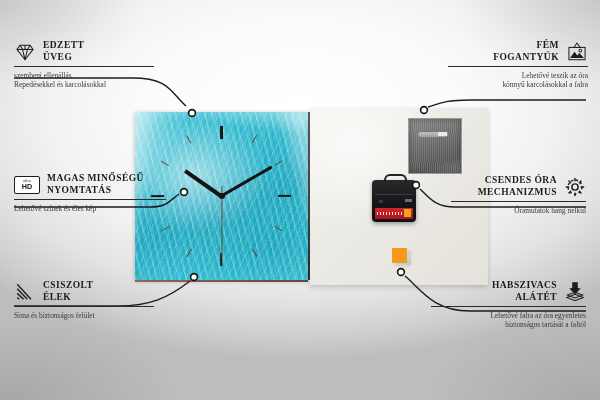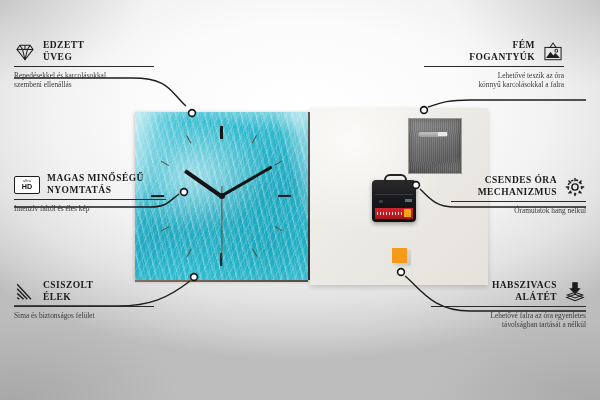--- a/index.html
+++ b/index.html
@@ -178,39 +178,39 @@
             </g>
           </svg>
       </span>
       <span>
         <span class="co-title" style="display:block">EDZETT</span>
         <span class="co-title" style="display:block">ÜVEG</span>
       </span>
     </div>
     <div class="co-rule"></div>
     <div class="co-desc">
+      <div>szembeni ellenállás</div>
       <div>Repedésekkel és karcolásokkal</div>
-      <div>szembeni ellenállás</div>
     </div>
   </div>
 
   <div class="callout left" style="left:14px;top:173px;width:152px;">
     <div class="co-head">
       <span class="hdico">
         <span class="u">ultra</span>
         <span class="h">HD</span>
       </span>
       <span>
         <span class="co-title" style="display:block">MAGAS MINŐSÉGŰ</span>
         <span class="co-title" style="display:block">NYOMTATÁS</span>
       </span>
     </div>
     <div class="co-rule"></div>
     <div class="co-desc">
-      <div>Intenzív faltól és éles kép</div>
+      <div>Lehetővé színek és éles kép</div>
     </div>
   </div>
 
   <div class="callout left" style="left:14px;top:280px;width:140px;">
     <div class="co-head">
       <span class="ico">
         <svg viewBox="0 0 24 24">
             <g fill="none" stroke="#1d1d1d" stroke-width="1.5">
           <path d="M3.5 3.5 L18.5 20"></path>
               <path d="M3.5 8.5 L14.5 20"></path>
@@ -223,21 +223,21 @@
         <span class="co-title" style="display:block">CSISZOLT</span>
         <span class="co-title" style="display:block">ÉLEK</span>
       </span>
     </div>
     <div class="co-rule"></div>
     <div class="co-desc">
       <div>Sima és biztonságos felület</div>
     </div>
   </div>
 
-  <div class="callout right" style="left:424px;top:40px;width:140px;">
+  <div class="callout right" style="left:448px;top:40px;width:140px;">
     <div class="co-head">
       <span>
         <span class="co-title" style="display:block">FÉM</span>
         <span class="co-title" style="display:block">FOGANTYÚK</span>
       </span>
       <span class="ico">
         <svg viewBox="0 0 24 24">
             <g fill="none" stroke="#1d1d1d" stroke-width="1.1">
           <rect x="3.2" y="7" width="17.6" height="13.4"></rect>
           <path d="M12 2.2 L8.6 7 H15.4 Z"></path>
@@ -289,17 +289,17 @@
           <path d="M9.6 1.8 h4.8 v6.6 h2.6 L12 13.6 L7 8.4 h2.6 Z" fill="#1d1d1d"></path>
           <path d="M12 14.4 L21 18 L12 21.6 L3 18 Z"></path>
           <path d="M12 12.2 L20.4 15.4 L12 18.6 L3.6 15.4 Z"></path>
             </g>
           </svg>
       </span>
     </div>
     <div class="co-rule"></div>
     <div class="co-desc">
       <div>Lehetővé falra az óra egyenletes</div>
-      <div>távolságban tartását a nélkül</div>
+      <div>biztonságos tartását a faltól</div>
     </div>
   </div>
 
 </div>
 
 </body></html>

